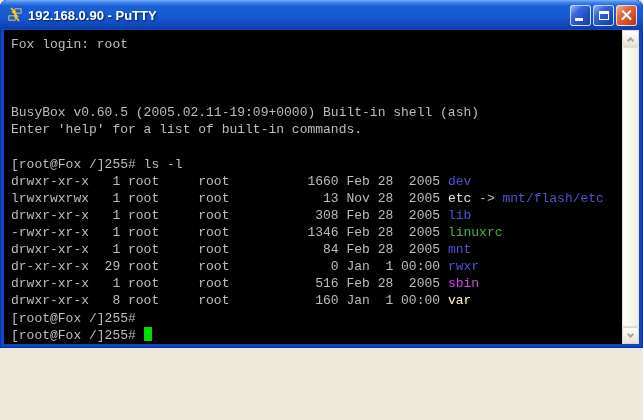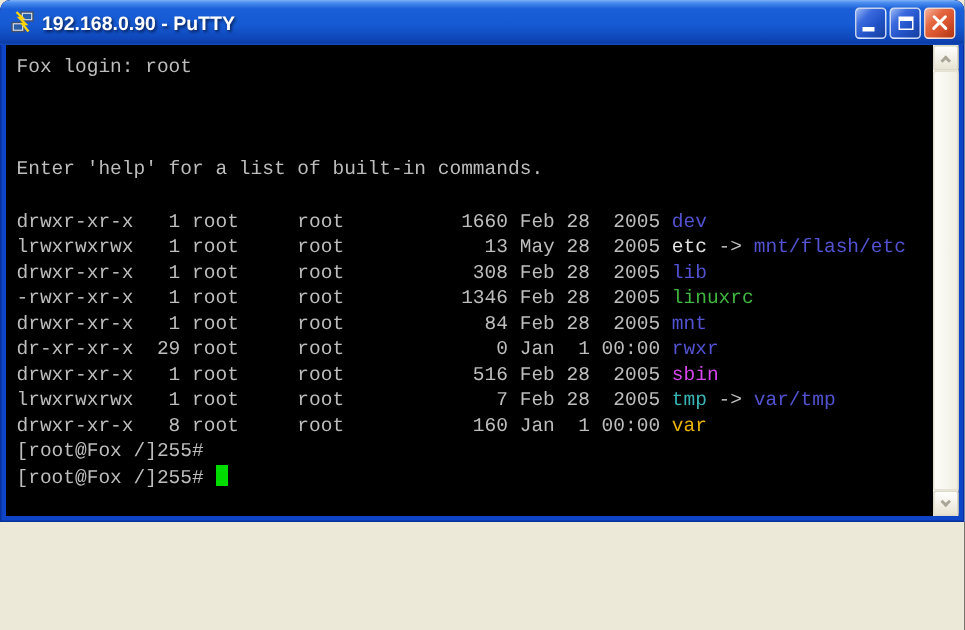--- a/index.html
+++ b/index.html
@@ -113,31 +113,32 @@
       </div>
     </div>
   </div>
 
   <div class="body">
     <div class="terminal" id="terminal">
         <div class="row">Fox login: root</div>
         <div class="row"></div>
         <div class="row"></div>
         <div class="row"></div>
+        <div class="row">BusyBox v0.60.5 (2005.02.11-19:09+0000) Built-in shell (ash)</div>
         <div class="row">Enter 'help' for a list of built-in commands.</div>
         <div class="row"></div>
+        <div class="row">[root@Fox /]255# ls -l</div>
         <div class="row"><span>drwxr-xr-x   1 root     root          1660 Feb 28  2005 </span><span style="color: rgb(82, 82, 210);">dev</span></div>
-        <div class="row"><span>lrwxrwxrwx   1 root     root            13 May 28  2005 </span><span style="color: #e5e5e5;">etc</span><span> -&gt; </span><span style="color: rgb(82, 82, 210);">mnt/flash/etc</span></div>
+        <div class="row"><span>lrwxrwxrwx   1 root     root            13 Nov 28  2005 </span><span style="color: #e5e5e5;">etc</span><span> -&gt; </span><span style="color: rgb(82, 82, 210);">mnt/flash/etc</span></div>
         <div class="row"><span>drwxr-xr-x   1 root     root           308 Feb 28  2005 </span><span style="color: rgb(82, 82, 210);">lib</span></div>
         <div class="row"><span>-rwxr-xr-x   1 root     root          1346 Feb 28  2005 </span><span style="color: rgb(62, 184, 62);">linuxrc</span></div>
         <div class="row"><span>drwxr-xr-x   1 root     root            84 Feb 28  2005 </span><span style="color: rgb(82, 82, 210);">mnt</span></div>
         <div class="row"><span>dr-xr-xr-x  29 root     root             0 Jan  1 00:00 </span><span style="color: rgb(82, 82, 210);">rwxr</span></div>
         <div class="row"><span>drwxr-xr-x   1 root     root           516 Feb 28  2005 </span><span style="color: #d946ef;">sbin</span></div>
-        <div class="row"><span>lrwxrwxrwx   1 root     root             7 Feb 28  2005 </span><span style="color: rgb(56, 182, 182);">tmp</span><span> -&gt; </span><span style="color: rgb(82, 82, 210);">var/tmp</span></div>
-        <div class="row"><span>drwxr-xr-x   8 root     root           160 Jan  1 00:00 </span><span style="color: #eab308; text-align: right;">var</span></div>
+        <div class="row"><span>drwxr-xr-x   8 root     root           160 Jan  1 00:00 </span><span style="color: #fef9c3; text-align: right;">var</span></div>
         <div class="row">[root@Fox /]255#</div>
         <div class="row"><span>[root@Fox /]255# </span><span class="cursor"></span></div>
       </div>
     <div class="scrollbar">
       <div class="sb-btn up">
         <span class="chev"></span>
       </div>
       <div class="sb-track">
         <div class="sb-thumb"></div>
       </div>

